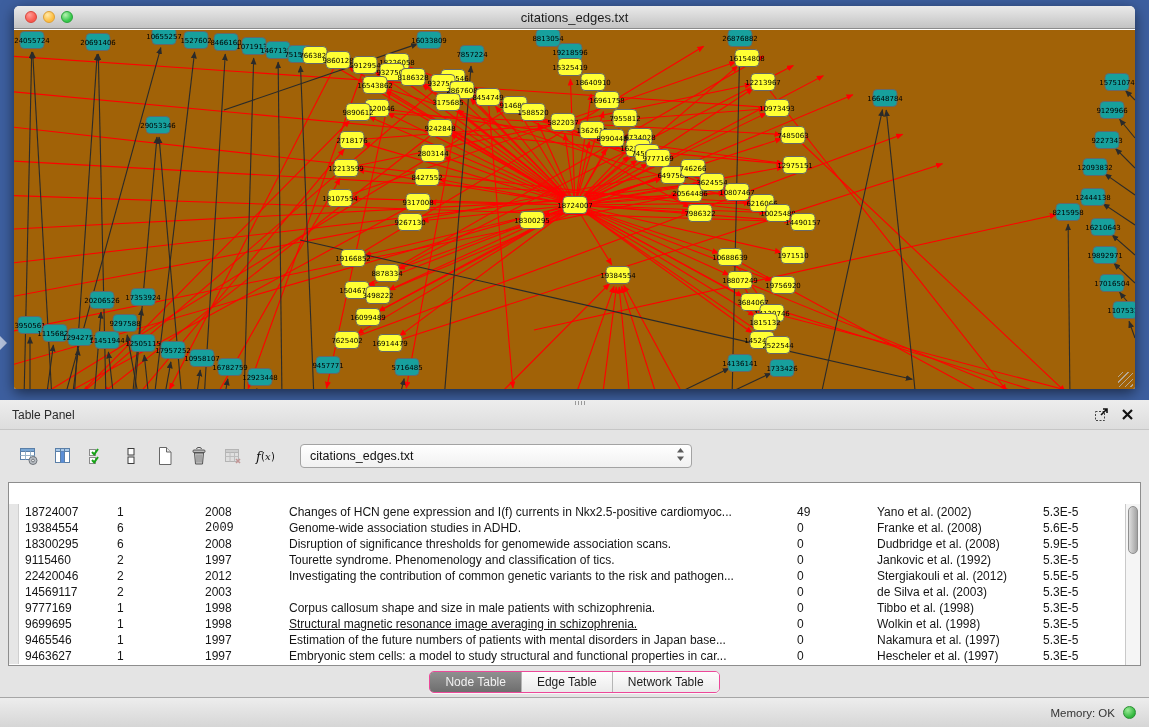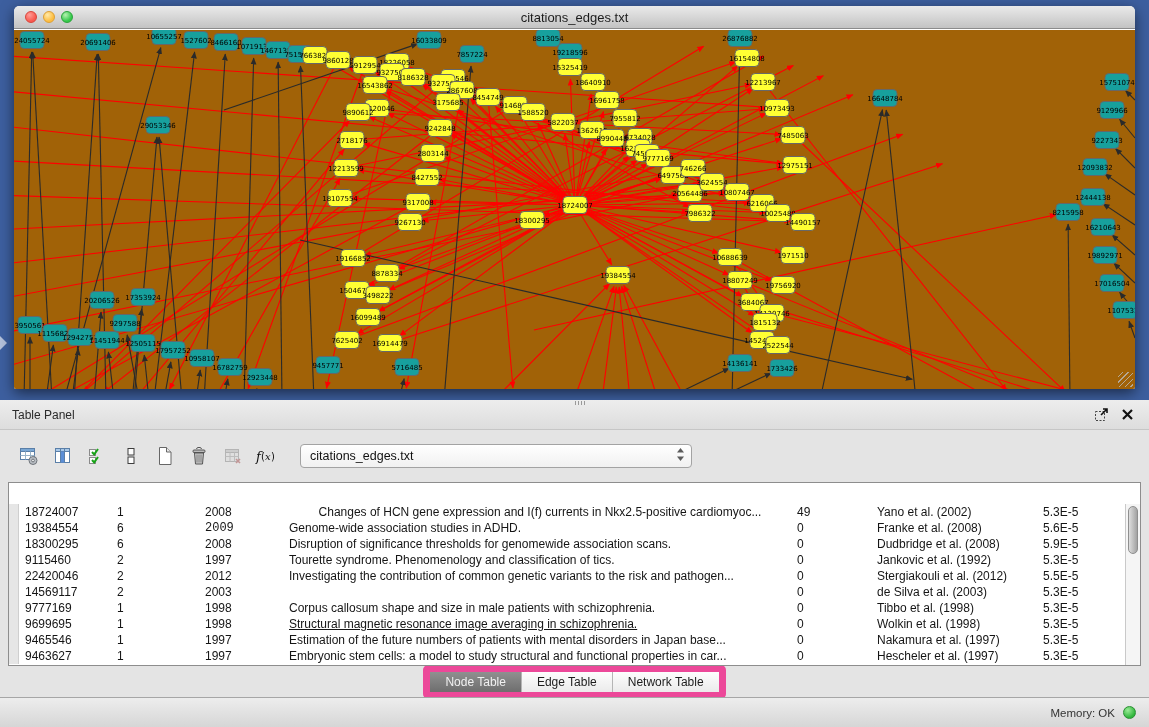--- a/index.html
+++ b/index.html
@@ -56,21 +56,21 @@
   .cell { font-size:12px; line-height:16px; padding-left:6px; white-space:nowrap; overflow:hidden;
     color:#151515; flex:none; }
   .cell.gutter { width:10px; padding:0; background:#e6e6e6; border-right:1px solid #cfcfcf; }
   .hgutter { width:10px; flex:none; background:#eaeaea; border-right:1px solid #bfbfbf; border-bottom:1px solid #9fb6bd; }
   .vtrack { position:absolute; top:21px; right:0; bottom:0; width:15px; background:#f5f5f5;
     border-left:1px solid #c9c9c9; }
   .vthumb { position:absolute; top:2px; left:2px; width:10px; height:48px; border-radius:6px;
     background:linear-gradient(90deg,#dedede,#a2a2a2); border:1px solid #8f8f8f; }
 
   .tabbar { height:31px; flex:none; display:flex; align-items:center; justify-content:center; }
-  .seg { display:flex; border:7px solid #ec4899; border-radius:5px; overflow:hidden;
+  .seg { display:flex; border:1px solid #ec4899; border-radius:5px; overflow:hidden;
     box-shadow:0 1px 0 rgba(255,255,255,.7); }
   .seg .s { padding:3px 15px; font-size:12px; color:#1d1d1d; background:linear-gradient(#fdfdfd,#ebebeb);
     border-left:1px solid #b5b5b5; }
   .seg .s:first-child { border-left:0; }
   .seg .s.active { background:linear-gradient(#909090,#6e6e6e); color:#f1f1f1; }
 
   .statusbar { height:30px; flex:none; border-top:1px solid #a6a6a6; background:linear-gradient(#ededed,#d6d6d6);
     display:flex; align-items:center; justify-content:flex-end; padding:0 13px; }
   .memlabel { font-size:11.5px; color:#333; margin-right:8px; }
   .memdot { width:13px; height:13px; border-radius:50%; border:1px solid #2a8f33;
@@ -798,21 +798,21 @@
       </div>
     </div>
 
     <div class="tablebox">
       <div class="tbodyw">
           <div class="row">
             <div class="cell gutter"></div>
             <div class="cell" style="width: 92px;">18724007</div>
             <div class="cell" style="width: 88px;">1</div>
             <div class="cell" style="width: 84px;">2008</div>
-            <div class="cell" style="flex: 1 1 0%; text-align: center;">Changes of HCN gene expression and I(f) currents in Nkx2.5-positive cardiomyoc...</div>
+            <div class="cell" style="flex: 1 1 0%;">Changes of HCN gene expression and I(f) currents in Nkx2.5-positive cardiomyoc...</div>
             <div class="cell" style="width: 80px;">49</div>
             <div class="cell" style="width: 166px;">Yano et al. (2002)</div>
             <div class="cell" style="width: 88px;">5.3E-5</div>
           </div>
           <div class="row">
             <div class="cell gutter"></div>
             <div class="cell" style="width: 92px;">19384554</div>
             <div class="cell" style="width: 88px;">6</div>
             <div class="cell" style="width: 84px; font-family: Liberation Mono, monospace;">2009</div>
             <div class="cell" style="flex: 1 1 0%;">Genome-wide association studies in ADHD.</div>

